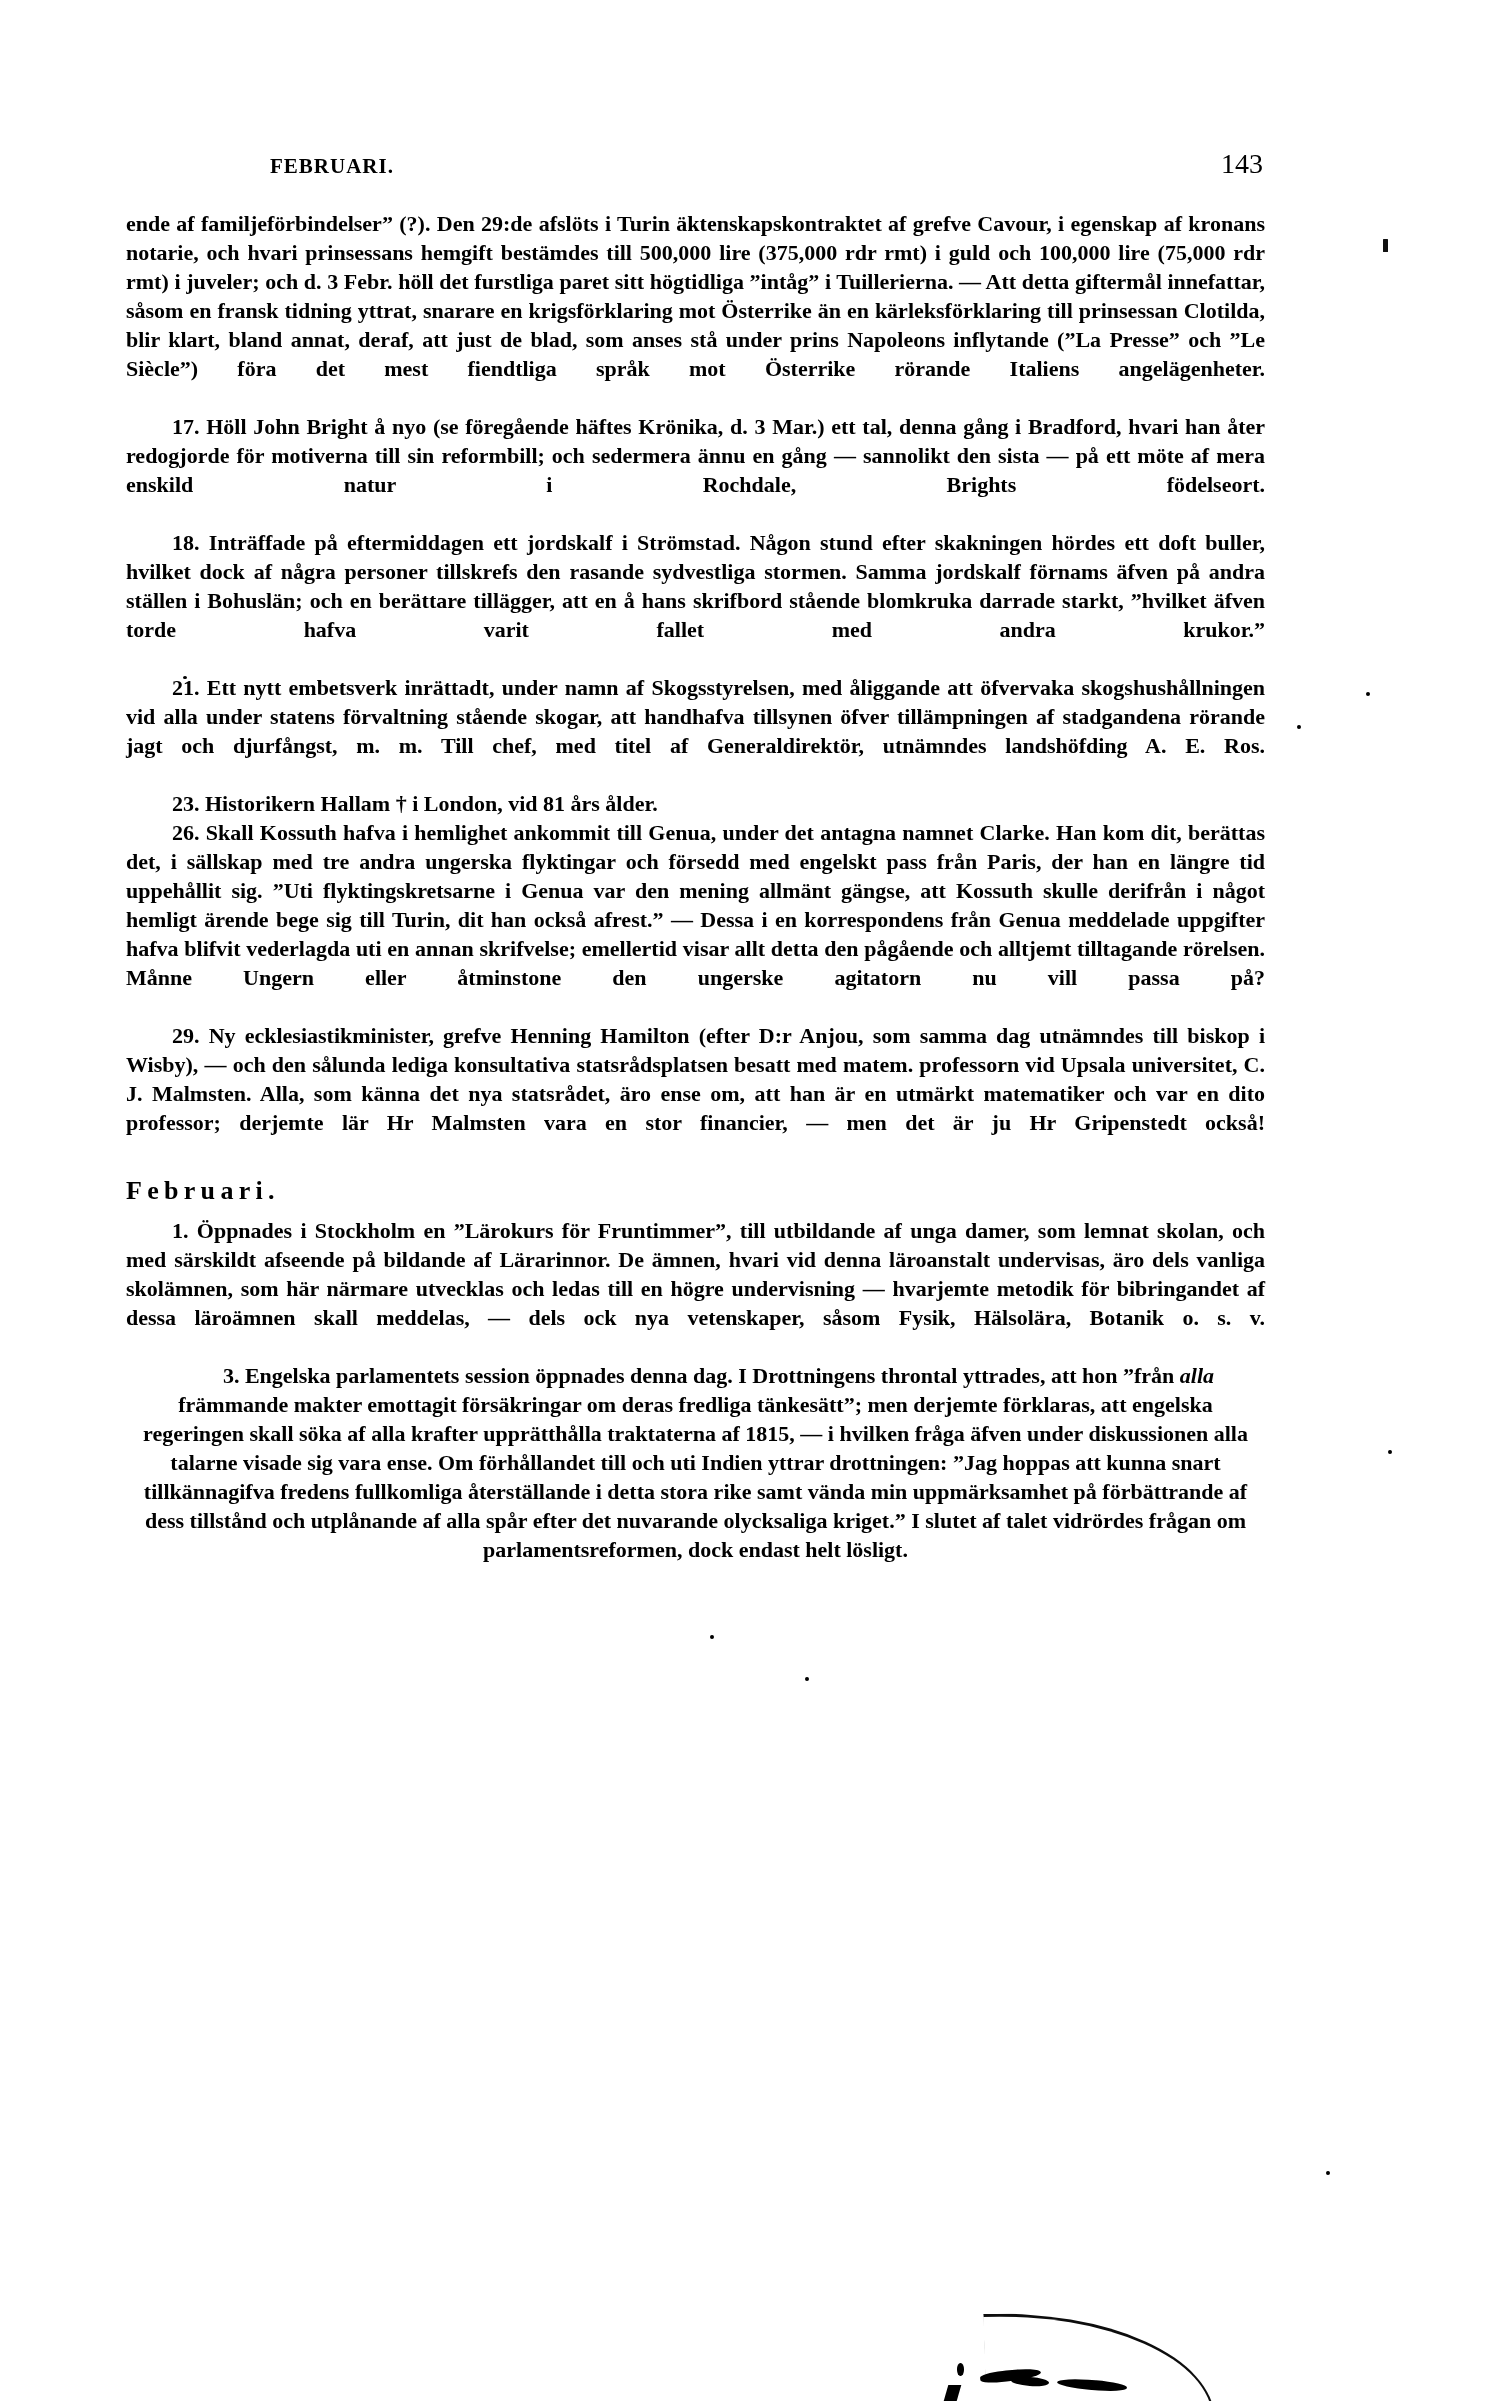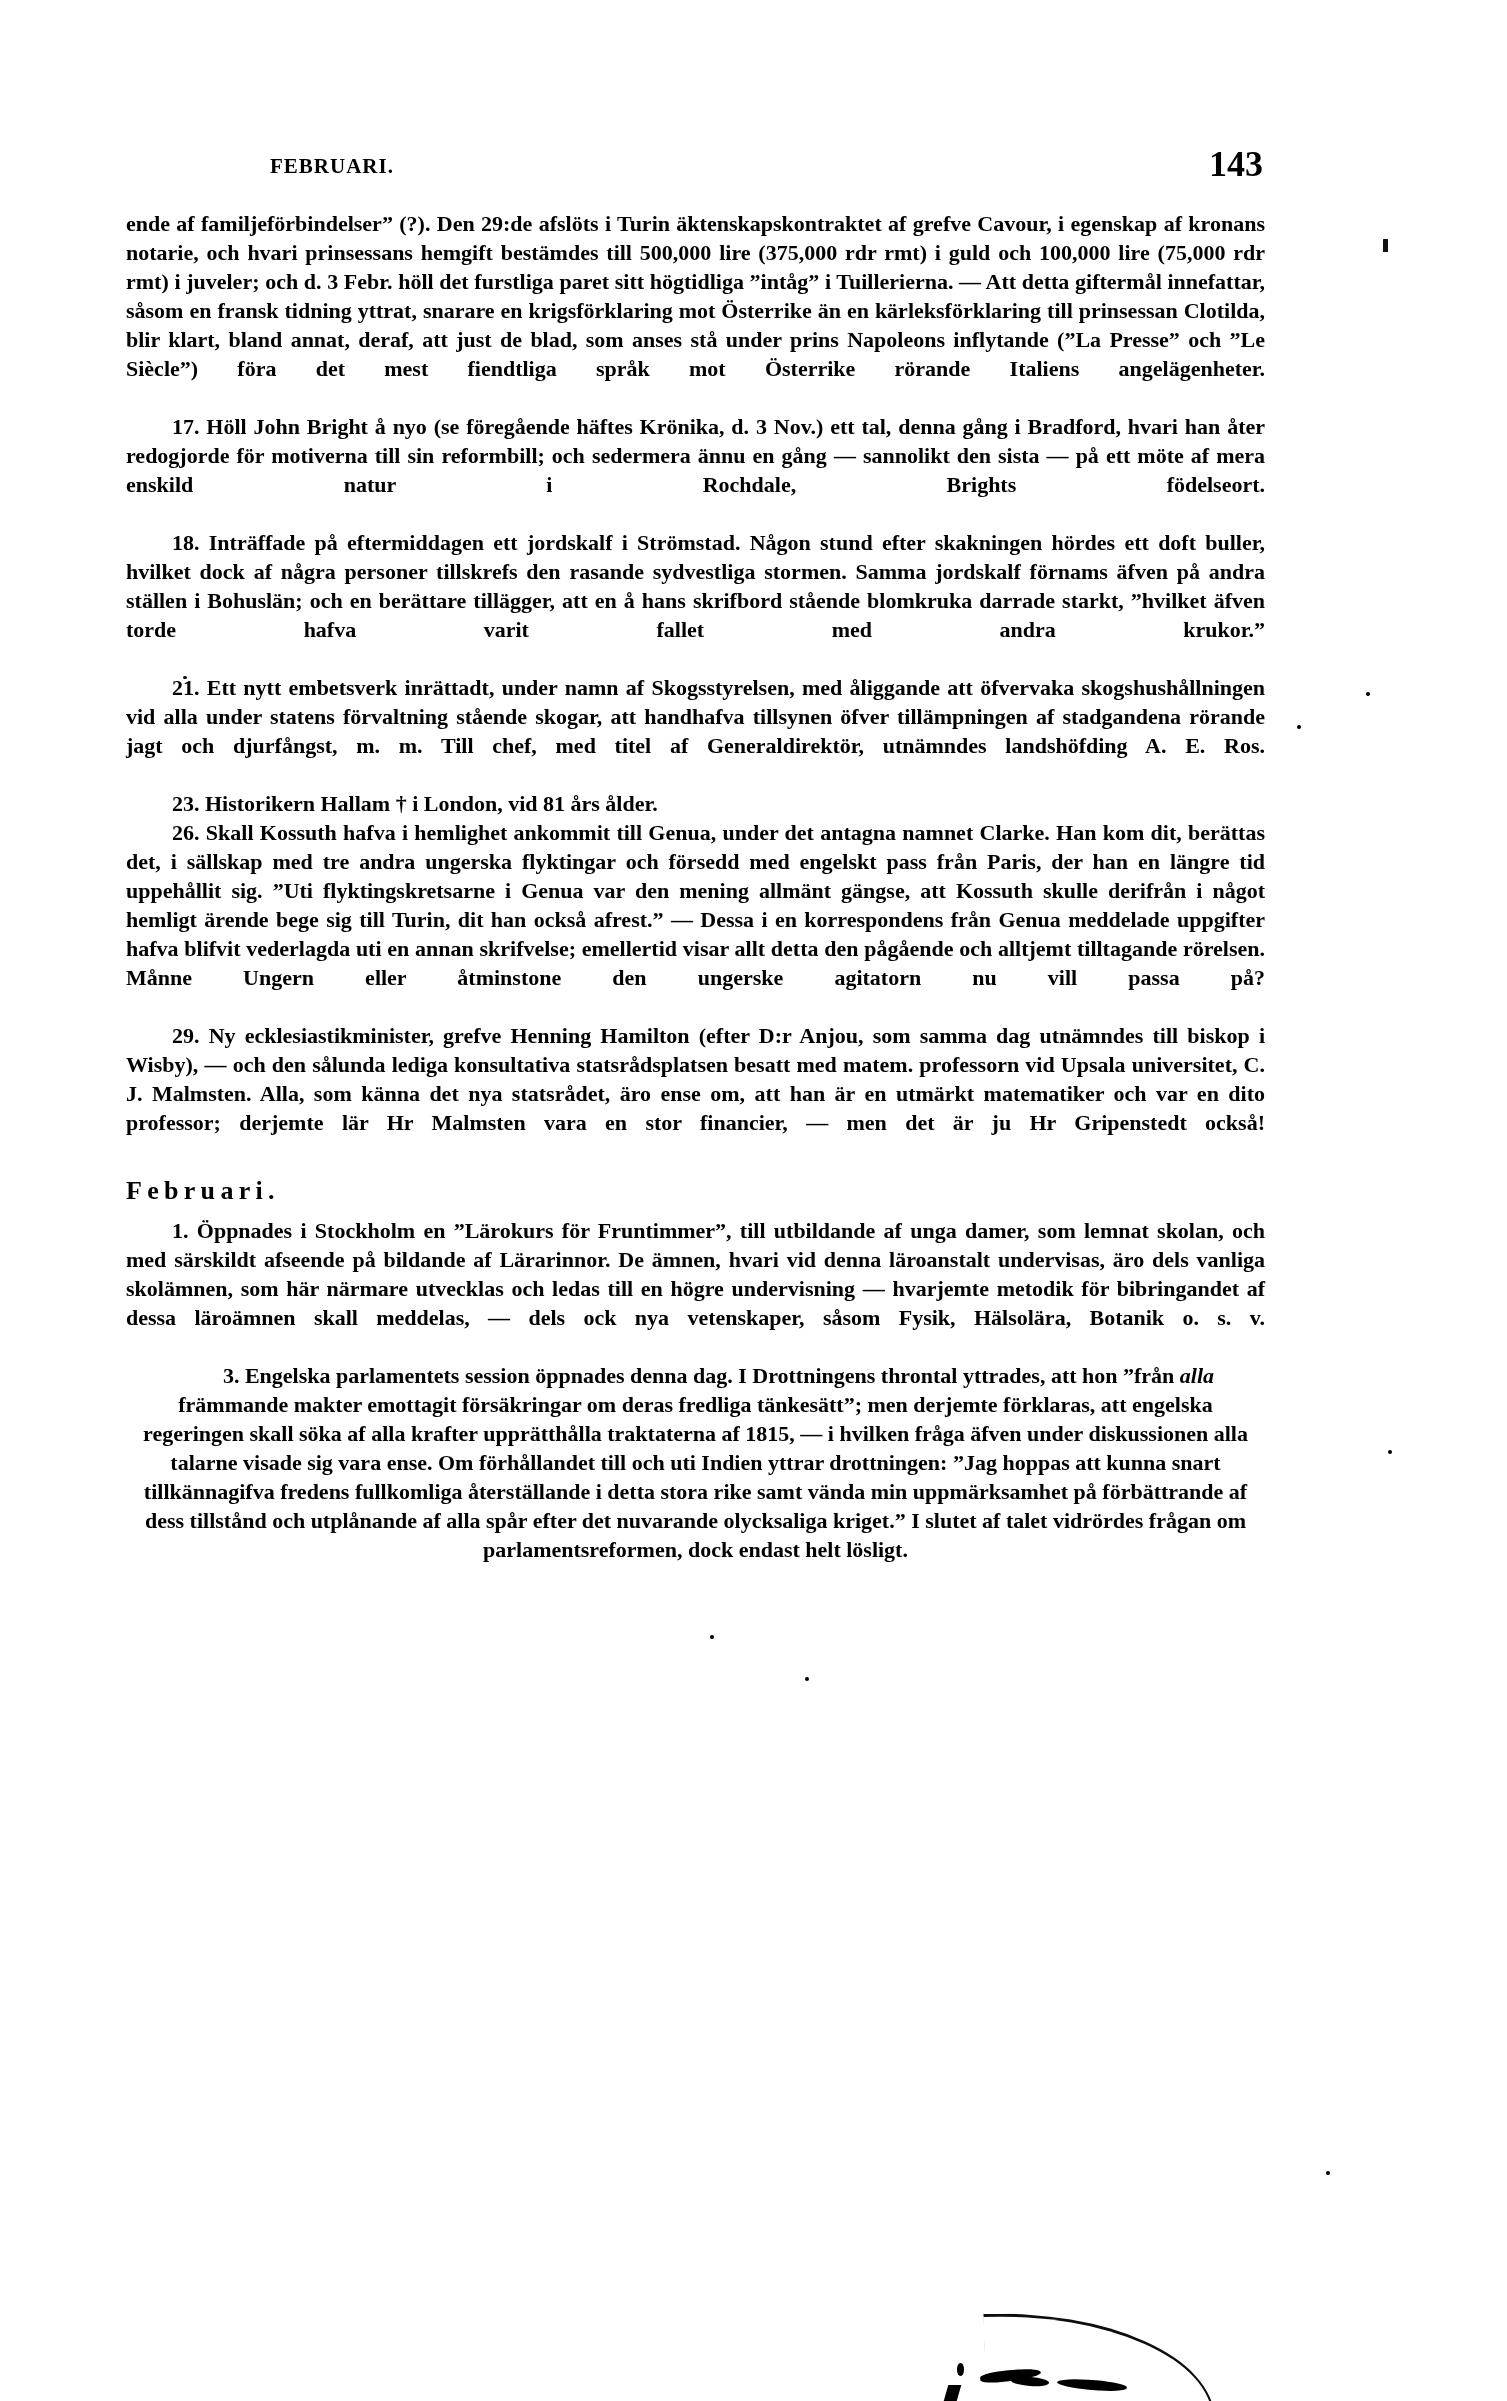--- a/index.html
+++ b/index.html
@@ -32,22 +32,22 @@
     font-size: 21px;
     font-weight: 700;
     letter-spacing: 1px;
     line-height: 27px;
     white-space: nowrap;
   }
   .rh-pageno {
     position: absolute;
     right: 0;
     top: -5.8px;
-    font-size: 36px;
-    font-weight: 700;
+    font-size: 28px;
+    font-weight: 400;
     line-height: 34px;
     white-space: nowrap;
     margin-left: 16px;
   }
 
   
   .textblock {
     position: absolute;
     left: 126px;
     top: 209px;
@@ -182,21 +182,21 @@
 
   <div class="running-head">
     <div class="rh-title">FEBRUARI.</div>
     <div class="rh-pageno">143</div>
   </div>
 
   <div class="textblock">
 
     <p class="cont">ende af familjeförbindelser” (?). Den 29:de afslöts i Turin äktenskapskontraktet af grefve Cavour, i egenskap af kronans notarie, och hvari prinsessans hemgift bestämdes till 500,000 lire (375,000 rdr rmt) i guld och 100,000 lire (75,000 rdr rmt) i juveler; och d. 3 Febr. höll det furstliga paret sitt högtidliga ”intåg” i Tuillerierna. — Att detta giftermål innefattar, såsom en fransk tidning yttrat, snarare en krigsförklaring mot Österrike än en kärleksförklaring till prinsessan Clotilda, blir klart, bland annat, deraf, att just de blad, som anses stå under prins Napoleons inflytande (”La Presse” och ”Le Siècle”) föra det mest fiendtliga språk mot Österrike rörande Italiens angelägenheter.</p>
 
-    <p class="entry">17. Höll John Bright å nyo (se föregående häftes Krönika, d. 3 Nov.) ett tal, denna gång i Bradford, hvari han åter redogjorde för motiverna till sin reformbill; och sedermera ännu en gång — sannolikt den sista — på ett möte af mera enskild natur i Rochdale, Brights födelseort.</p>
+    <p class="entry">17. Höll John Bright å nyo (se föregående häftes Krönika, d. 3 Mar.) ett tal, denna gång i Bradford, hvari han åter redogjorde för motiverna till sin reformbill; och sedermera ännu en gång — sannolikt den sista — på ett möte af mera enskild natur i Rochdale, Brights födelseort.</p>
 
     <p class="entry">18. Inträffade på eftermiddagen ett jordskalf i Strömstad. Någon stund efter skakningen hördes ett doft buller, hvilket dock af några personer tillskrefs den rasande sydvestliga stormen. Samma jordskalf förnams äfven på andra ställen i Bohuslän; och en berättare tillägger, att en å hans skrifbord stående blomkruka darrade starkt, ”hvilket äfven torde hafva varit fallet med andra krukor.”</p>
 
 
 
     <p class="entry">21. Ett nytt embetsverk inrättadt, under namn af Skogsstyrelsen, med åliggande att öfvervaka skogshushållningen vid alla under statens förvaltning stående skogar, att handhafva tillsynen öfver tillämpningen af stadgandena rörande jagt och djurfångst, m. m. Till chef, med titel af Generaldirektör, utnämndes landshöfding A. E. Ros.</p>
 
     <p class="entry nostretch">23. Historikern Hallam † i London, vid 81 års ålder.</p>
 
     <p class="entry">26. Skall Kossuth hafva i hemlighet ankommit till Genua, under det antagna namnet Clarke. Han kom dit, berättas det, i sällskap med tre andra ungerska flyktingar och försedd med engelskt pass från Paris, der han en längre tid uppehållit sig. ”Uti flyktingskretsarne i Genua var den mening allmänt gängse, att Kossuth skulle derifrån i något hemligt ärende bege sig till Turin, dit han också afrest.” — Dessa i en korrespondens från Genua meddelade uppgifter hafva blifvit vederlagda uti en annan skrifvelse; emellertid visar allt detta den pågående och alltjemt tilltagande rörelsen. Månne Ungern eller åtminstone den ungerske agitatorn nu vill passa på?</p>

